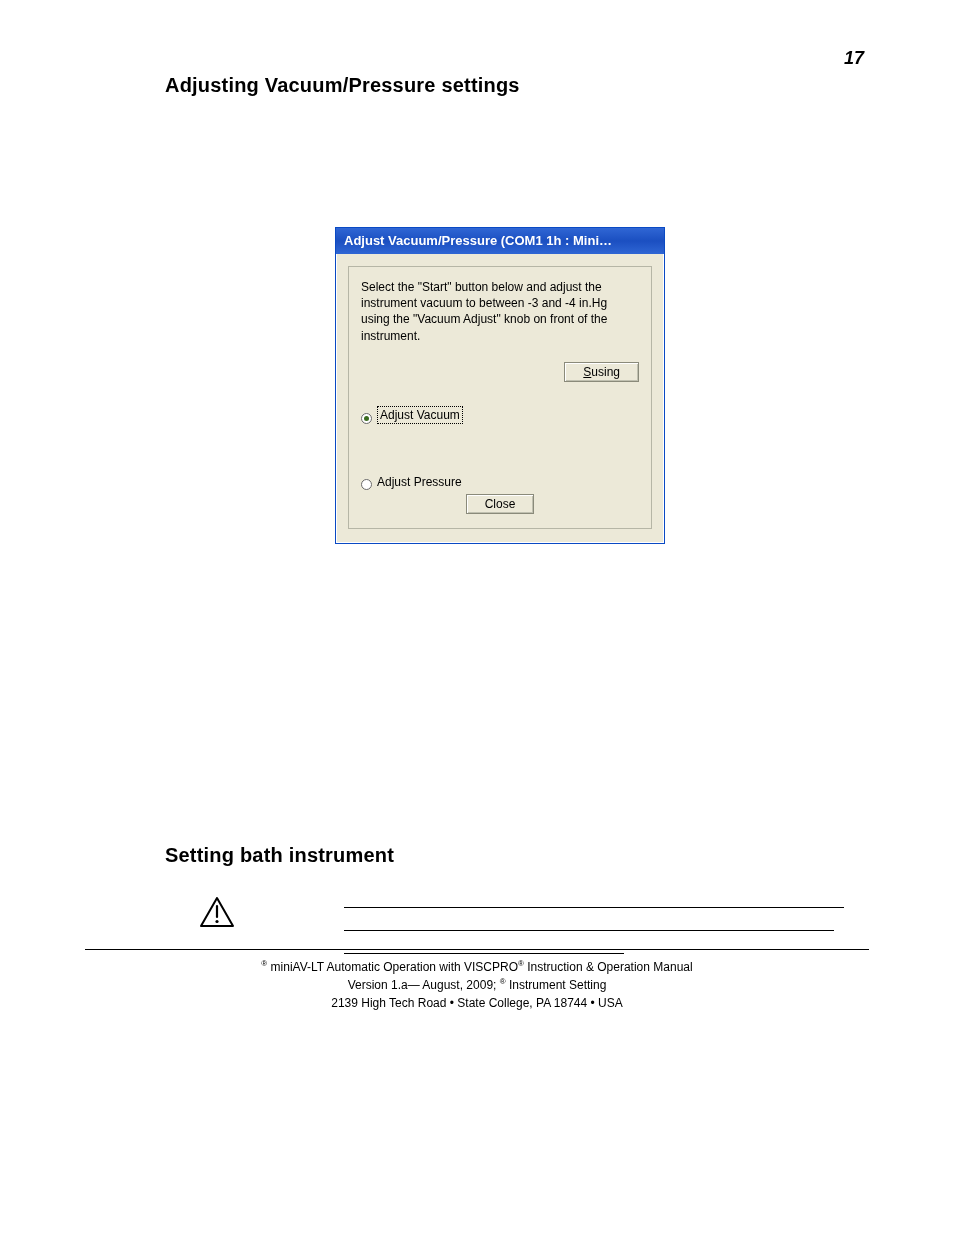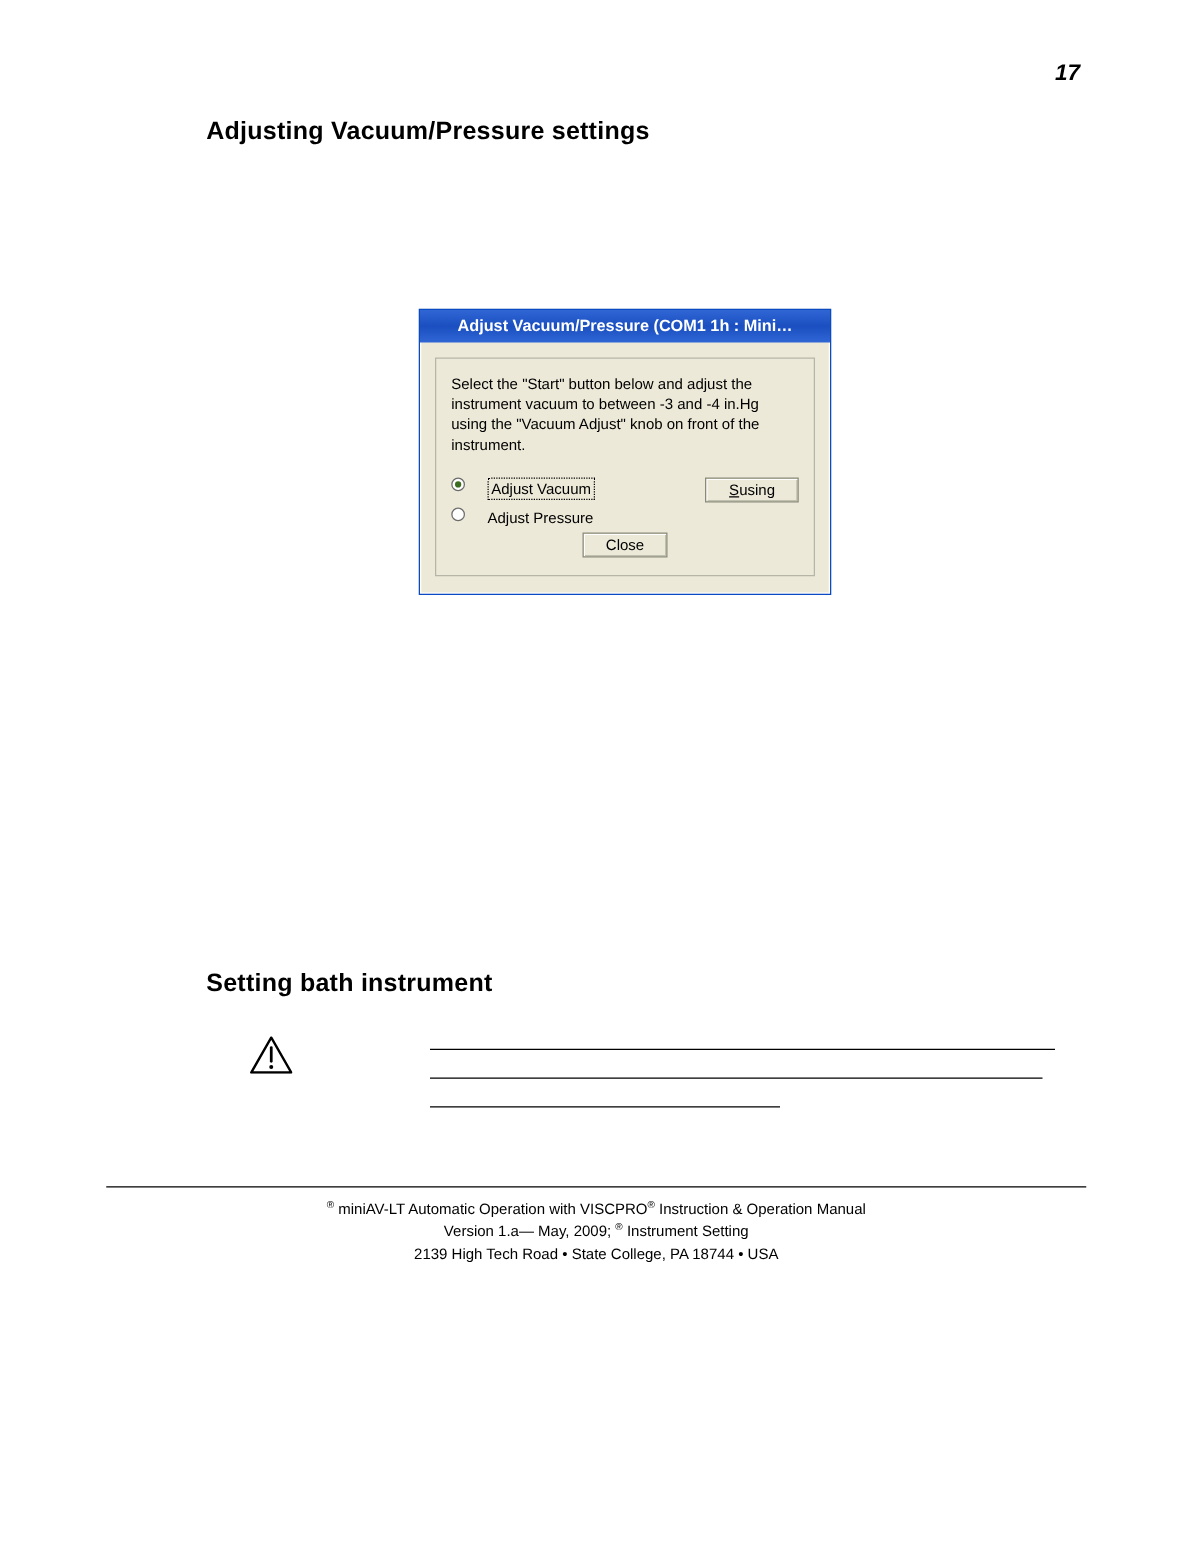--- a/index.html
+++ b/index.html
@@ -1,43 +1,43 @@
 <!DOCTYPE html>
 <html><head>
 <meta charset="utf-8">
 <style>
   * { box-sizing: border-box; margin: 0; padding: 0; }
   html, body { width: 954px; height: 1235px; background: #ffffff; font-family: Arial, Helvetica, sans-serif; color: #000; }
   .page { position: relative; width: 954px; height: 1070px; padding: 50px 85px 60px 85px; }
   .pagenum { position: absolute; top: 48px; right: 90px; font-style: italic; font-weight: bold; font-size: 18px; }
   .heading { font-family: Arial, sans-serif; font-weight: 600; font-size: 20px; color: #000; letter-spacing: 0.2px; }
-  .h1 { margin-top: 44px; margin-left: 80px; }
+  .h1 { margin-top: 24px; margin-left: 80px; }
   .h2 { margin-top: 300px; margin-left: 80px; }
   .dialog-wrap { margin-top: 130px; margin-left: 250px; width: 330px; }
   .dialog {
     width: 330px; border: 1px solid #0a4ac4; background: #ece9d8;
     box-shadow: 0 0 0 1px #ffffff inset;
   }
   .titlebar {
     background: linear-gradient(to bottom, #2f66d4 0%, #1b4fc1 50%, #2f66d4 100%);
     color: #ffffff; font-weight: bold; font-size: 13px;
-    padding: 5px 8px 6px 8px; font-family: Tahoma, Arial, sans-serif; text-align: center;
+    padding: 5px 8px 6px 8px; font-family: Tahoma, Arial, sans-serif;
   }
   .body {
     padding: 12px 12px 14px 12px;
   }
   .panel {
     border: 1px solid #b6b6a6; background: #ece9d8;
     padding: 12px 12px 14px 12px; font-size: 12px; color: #000;
     font-family: Tahoma, Arial, sans-serif; line-height: 1.35;
   }
   .instr { text-align: left; margin-bottom: 18px; }
   .row { display: flex; align-items: flex-start; justify-content: space-between; }
   .radios { display: flex; flex-direction: column; gap: 6px; }
-  .radio { display: flex; align-items: flex-start; gap: 18px; font-size: 12px; }
+  .radio { display: flex; align-items: flex-end; gap: 5px; font-size: 12px; margin-top: 44px; }
   .radio-dot {
     width: 11px; height: 11px; border-radius: 50%;
     border: 1px solid #6b6b6b; background: #fff;
     display: inline-flex; align-items: center; justify-content: center;
   }
   .radio-dot.sel::after {
     content: ""; width: 5px; height: 5px; border-radius: 50%;
     background: #3a6b1f;
   }
   .focus-rect {
@@ -113,17 +113,17 @@
       <div class="cline l3"></div>
     </div>
   </div>
 
   <div class="footer-rule"></div>
   <div class="footer">
     <div>
       <span class="sup">®</span><span> miniAV-LT Automatic Operation with VISCPRO</span><span class="sup">®</span><span> Instruction &amp; Operation Manual</span>
     </div>
     <div>
-      <span>Version 1.a— May, 2009; </span><span class="sup">®</span><span> Instrument Setting</span>
+      <span>Version 1.a— August, 2009; </span><span class="sup">®</span><span> Instrument Setting</span>
     </div>
     <div>2139 High Tech Road • State College, PA  18744 • USA</div>
   </div>
 </div>
 
 </body></html>

